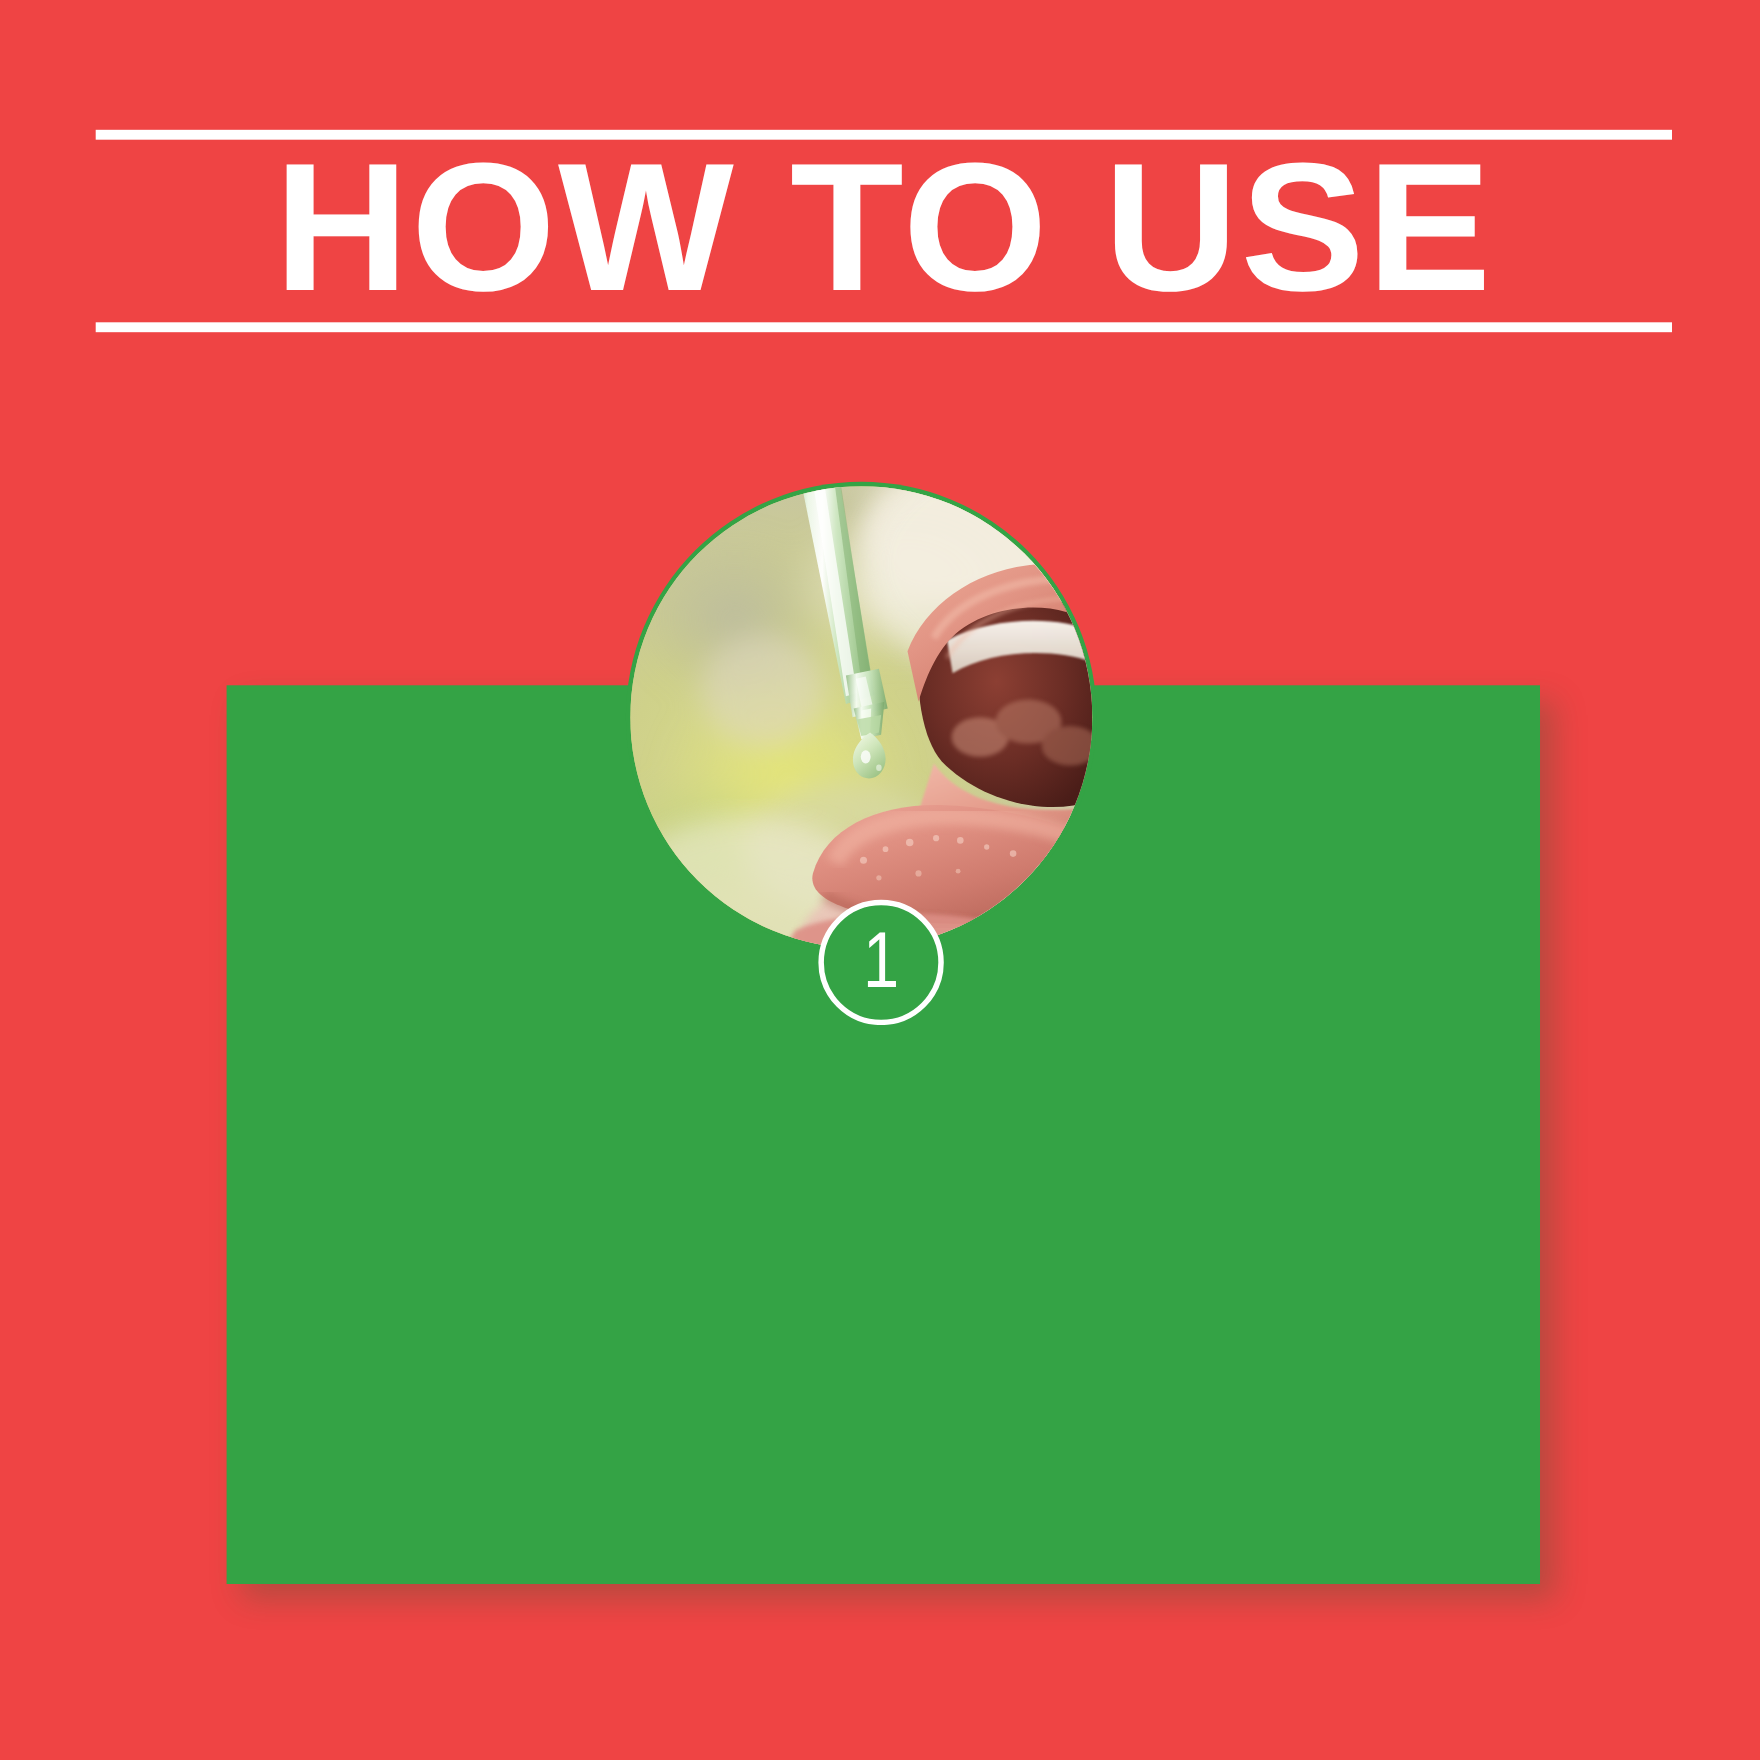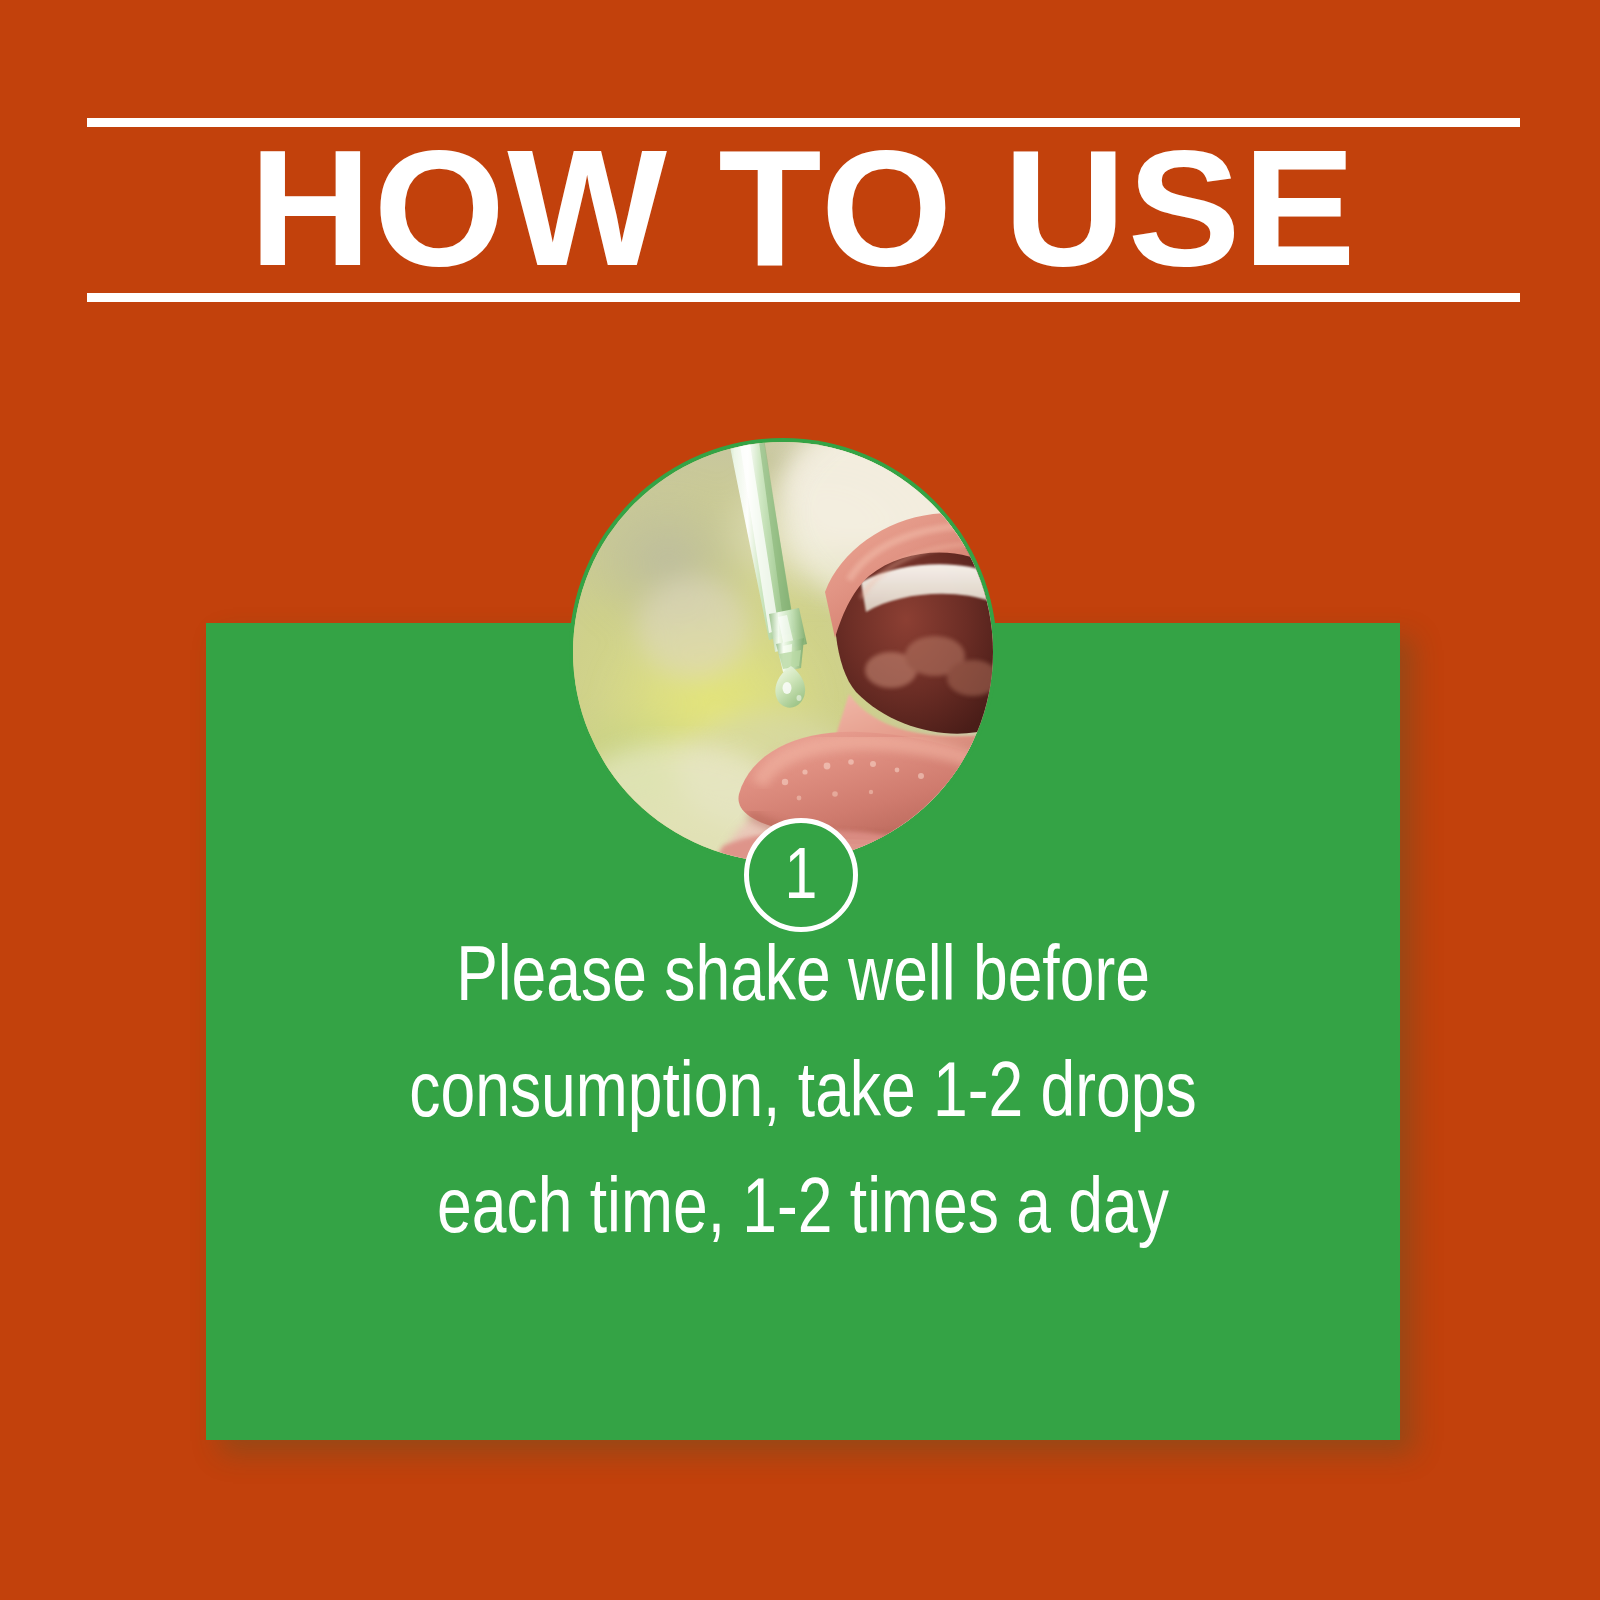--- a/index.html
+++ b/index.html
@@ -5,21 +5,21 @@
   html, body {
     margin: 0;
     padding: 0;
     background: #ffffff;
   }
   #stage {
     position: relative;
     width: 1600px;
     height: 1600px;
     overflow: hidden;
-    background: #c2410c;
+    background: #ef4444;
     font-family: "Liberation Sans", sans-serif;
   }
 
   
   #header {
     position: absolute;
     left: 87px;
     top: 110px;
     width: 1433px;
     height: 200px;
@@ -323,19 +323,14 @@
           <ellipse cx="226" cy="256" rx="2.5" ry="3" fill="#ffffff" opacity="0.5"></ellipse>
         </g>
       </svg>
     </div>
   </div>
 
   <div id="step-badge">
     <span id="step-badge-number">1</span>
   </div>
 
-  <div id="instruction">
-    <span class="line">Please shake well before</span>
-    <span class="line">consumption, take 1-2 drops</span>
-    <span class="line">each time, 1-2 times a day</span>
-  </div>
 
 </div>
 
 </body></html>

